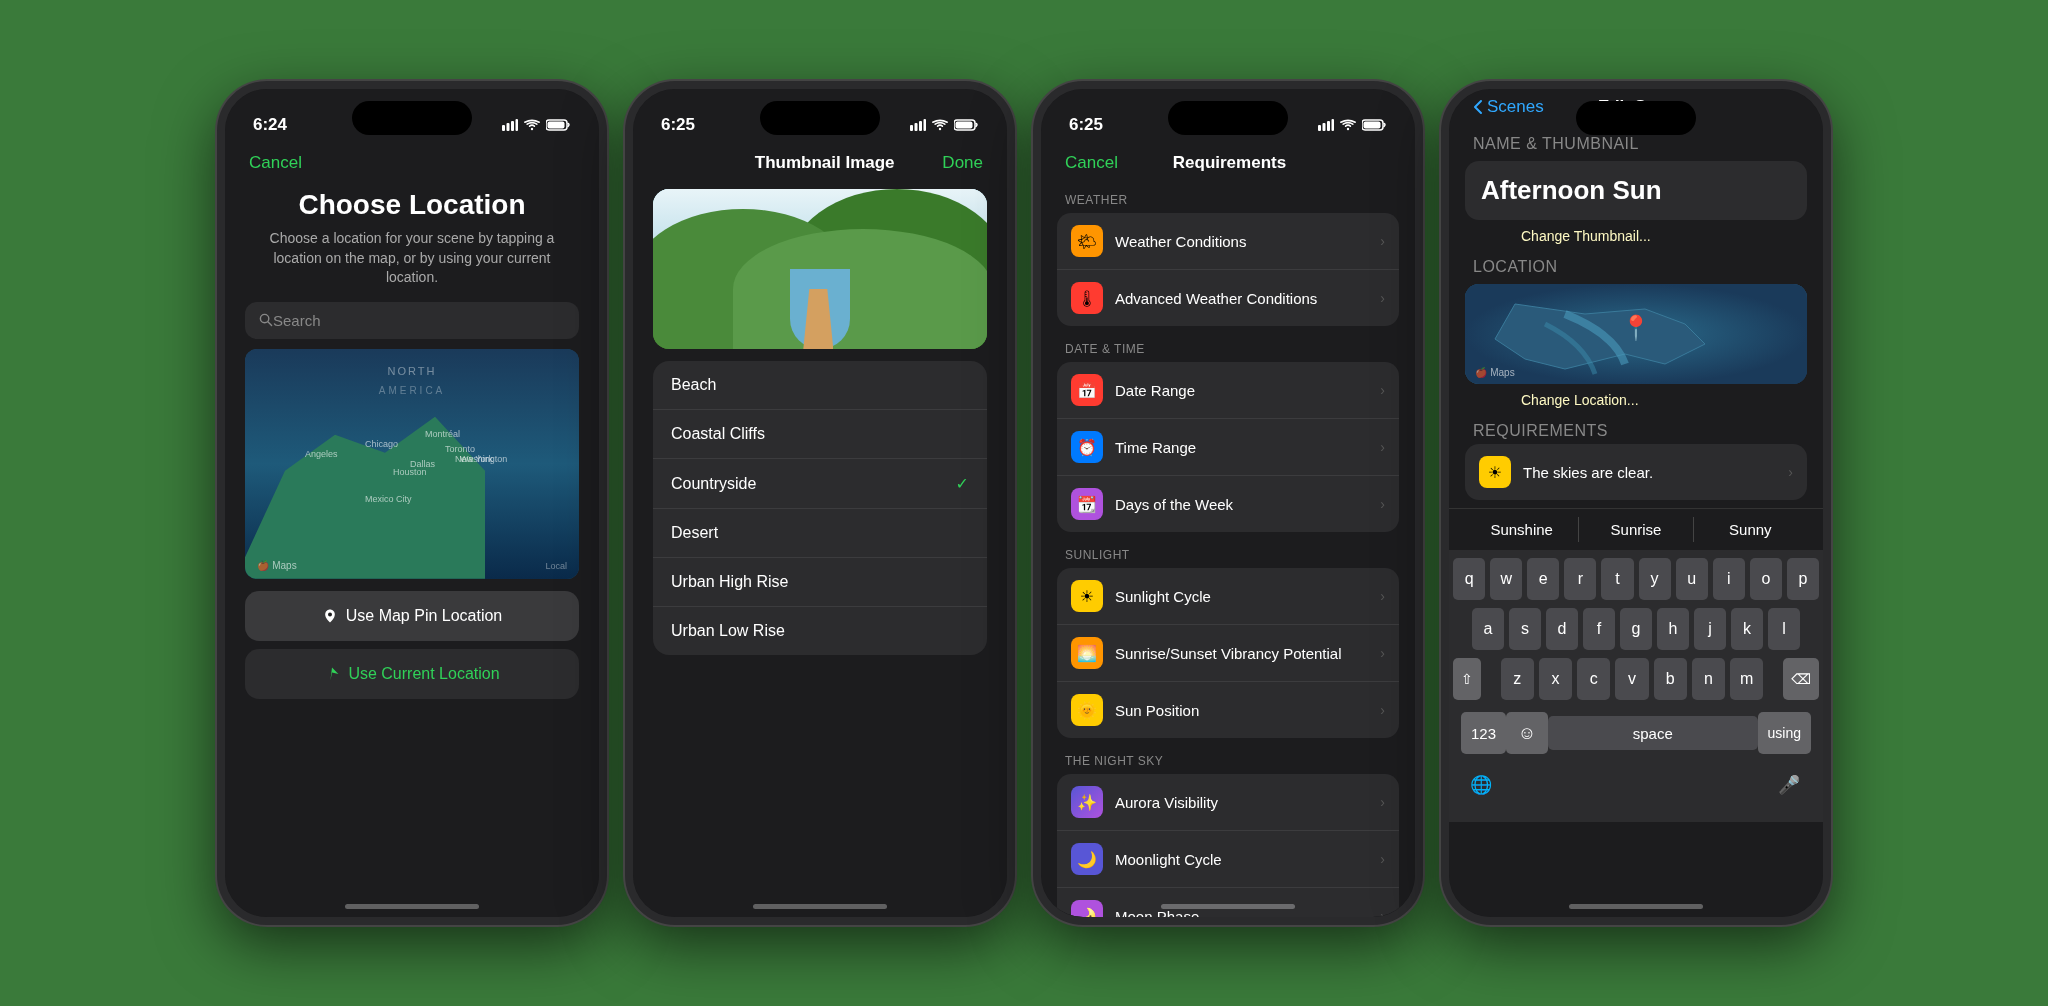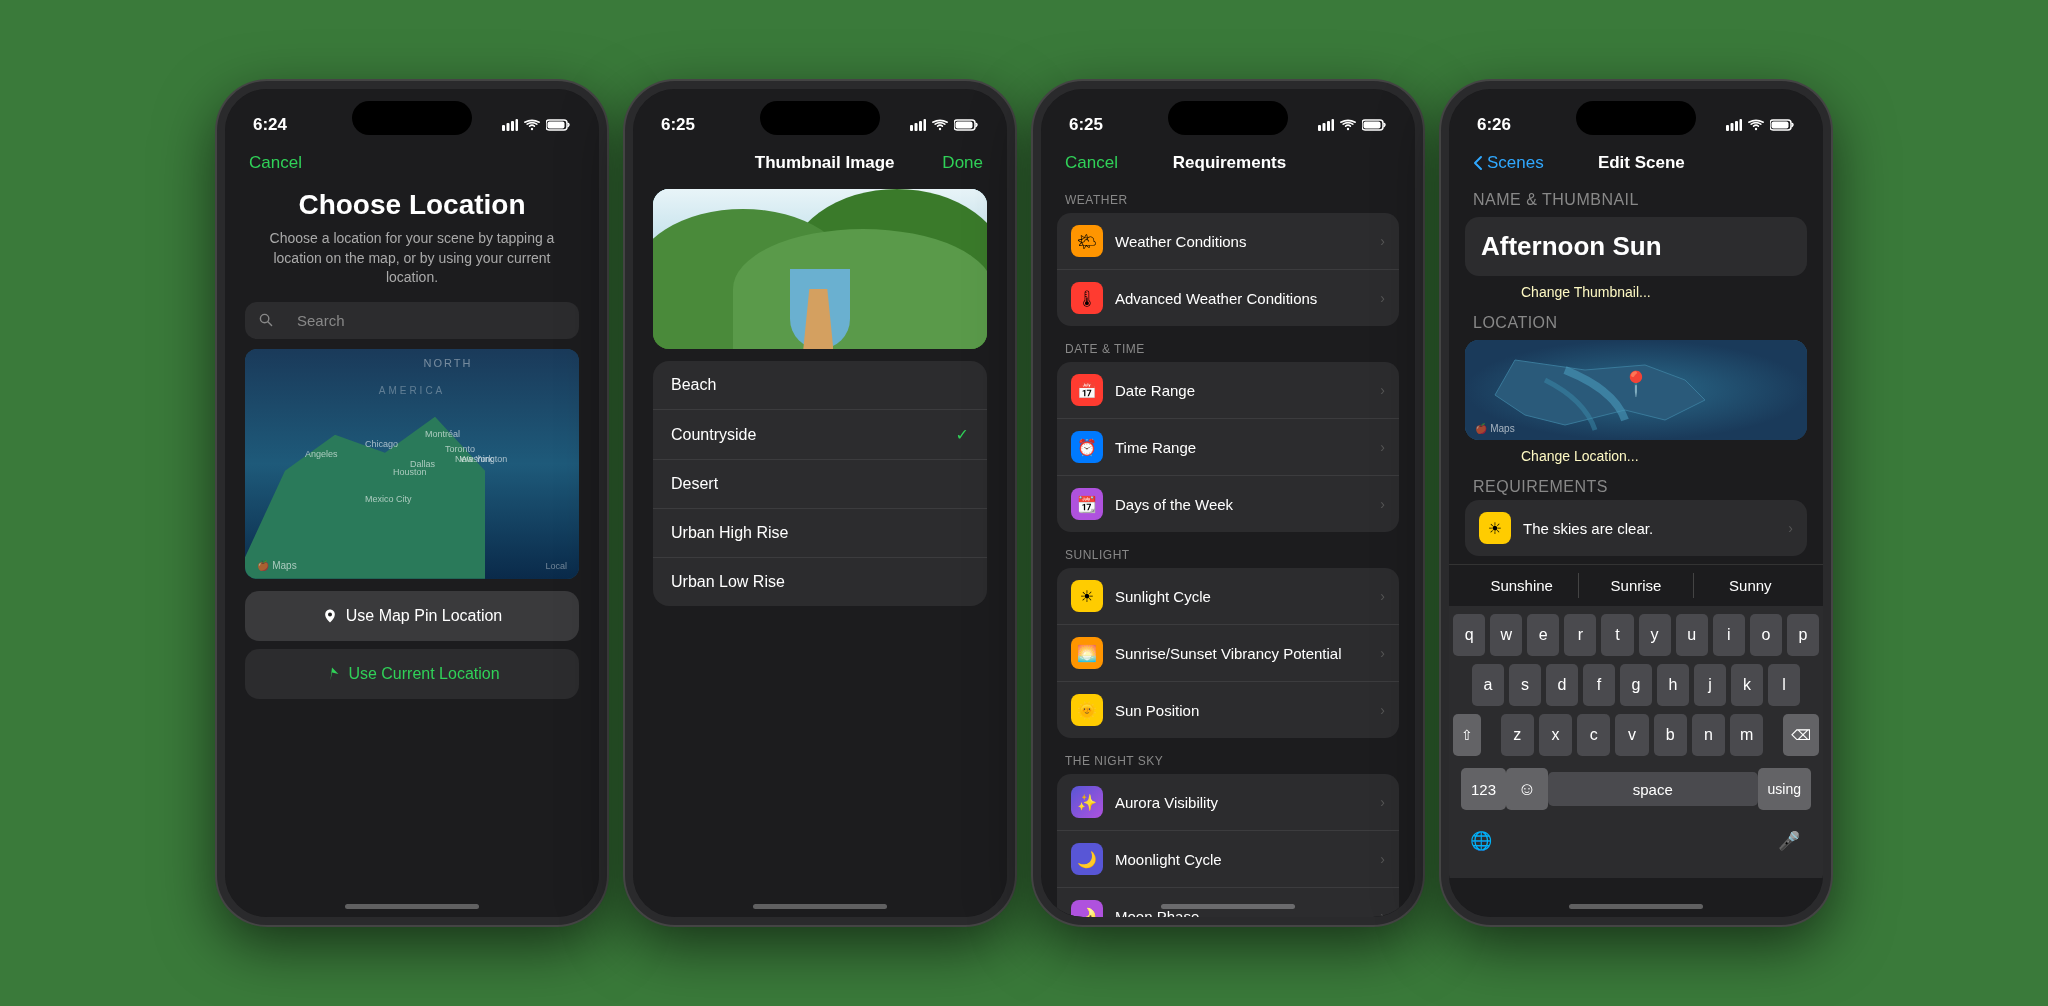--- a/index.html
+++ b/index.html
@@ -105,21 +105,21 @@
       text-align: center;
       margin: 0 30px 14px;
       line-height: 1.4;
     }
     .search-bar {
       background: #2c2c2e;
       border-radius: 12px;
       padding: 10px 14px;
       display: flex;
       align-items: center;
-      gap: 24px;
+      gap: 0;
       margin: 0 20px 10px;
     }
     .search-bar span {
       color: #888;
       font-size: 15px;
     }
     .map-container {
       margin: 0 20px;
       border-radius: 12px;
       overflow: hidden;
@@ -135,21 +135,21 @@
     }
     .map-land {
       position: absolute;
       bottom: 0;
       left: -10px;
       width: 250px;
       height: 180px;
       background: #2a7a5a;
       clip-path: polygon(0 100%, 20% 40%, 40% 20%, 60% 30%, 80% 10%, 100% 40%, 100% 100%);
     }
-    .map-text-north { position: absolute; top: 8px; left: 50%; transform: translateX(-50%); color: rgba(255,255,255,0.4); font-size: 11px; letter-spacing: 2px; margin-left: 36px; }
+    .map-text-north { position: absolute; top: 16px; left: 50%; transform: translateX(-50%); color: rgba(255,255,255,0.4); font-size: 11px; letter-spacing: 2px; }
     .map-text-america { position: absolute; top: 36px; left: 50%; transform: translateX(-50%); color: rgba(255,255,255,0.3); font-size: 10px; letter-spacing: 3px; }
     .map-city { position: absolute; color: rgba(255,255,255,0.6); font-size: 9px; }
     .map-apple-logo { position: absolute; bottom: 8px; left: 12px; color: rgba(255,255,255,0.6); font-size: 10px; }
     .map-local { position: absolute; bottom: 8px; right: 12px; color: rgba(255,255,255,0.4); font-size: 9px; }
     .use-map-btn {
       margin: 12px 20px 8px;
       background: #3a3a3c;
       border-radius: 14px;
       padding: 16px;
       display: flex;
@@ -557,20 +557,23 @@
           </div>
           <div class="scene-river"></div>
           <div class="scene-road"></div>
         </div>
       </div>
       <div class="list-container">
         <div class="list-item">
           <span>Beach</span>
         </div>
         <div class="list-item">
+          <span>Coastal Cliffs</span>
+        </div>
+        <div class="list-item">
           <span>Countryside</span>
           <span class="checkmark">✓</span>
         </div>
         <div class="list-item">
           <span>Desert</span>
         </div>
         <div class="list-item">
           <span>Urban High Rise</span>
         </div>
         <div class="list-item">
@@ -684,43 +687,20 @@
         </div>
 
       </div>
       <div class="home-indicator"></div>
     </div>
   </div>
 
   <div class="phone">
     <div class="phone-inner">
       <div class="dynamic-island"></div>
-      <div class="status-bar">
-        <span class="status-time">6:26</span>
-        <div class="status-icons">
-          <svg width="16" height="12" viewBox="0 0 16 12">
-              <rect x="0" y="6" width="3" height="6" fill="white" rx="1"></rect>
-              <rect x="4.5" y="4" width="3" height="8" fill="white" rx="1"></rect>
-              <rect x="9" y="2" width="3" height="10" fill="white" rx="1"></rect>
-              <rect x="13.5" y="0" width="2.5" height="12" fill="white" rx="1"></rect>
-            </svg>
-          <svg width="16" height="12" viewBox="0 0 20 14">
-              <path d="M10 11 Q10 11 10 11" stroke="white" stroke-width="2" fill="none"></path>
-              <path d="M7 8.5 Q10 6 13 8.5" stroke="white" stroke-width="2" fill="none" stroke-linecap="round"></path>
-              <path d="M4 6 Q10 2 16 6" stroke="white" stroke-width="2" fill="none" stroke-linecap="round"></path>
-              <path d="M1 3.5 Q10 -1 19 3.5" stroke="white" stroke-width="2" fill="none" stroke-linecap="round"></path>
-              <circle cx="10" cy="12" r="1.5" fill="white"></circle>
-            </svg>
-          <svg width="25" height="12" viewBox="0 0 25 12">
-              <rect x="0" y="1" width="21" height="10" rx="3" stroke="white" stroke-width="1.5" fill="none"></rect>
-              <rect x="1.5" y="2.5" width="17" height="7" rx="2" fill="white"></rect>
-              <path d="M22 4.5 Q24 5.5 22 7.5" stroke="white" stroke-width="1.5" fill="none" stroke-linecap="round"></path>
-            </svg>
-        </div>
-      </div>
       <div class="nav-bar-4">
         <span class="back-btn">
           <svg width="10" height="16" viewBox="0 0 10 16">
               <path d="M8 2 L2 8 L8 14" stroke="#30a8ff" stroke-width="2" fill="none" stroke-linecap="round" stroke-linejoin="round"></path>
             </svg>
           <span>Scenes</span>
         </span>
         <span class="edit-title">Edit Scene</span>
         <span style="width:60px;"></span>
       </div>

